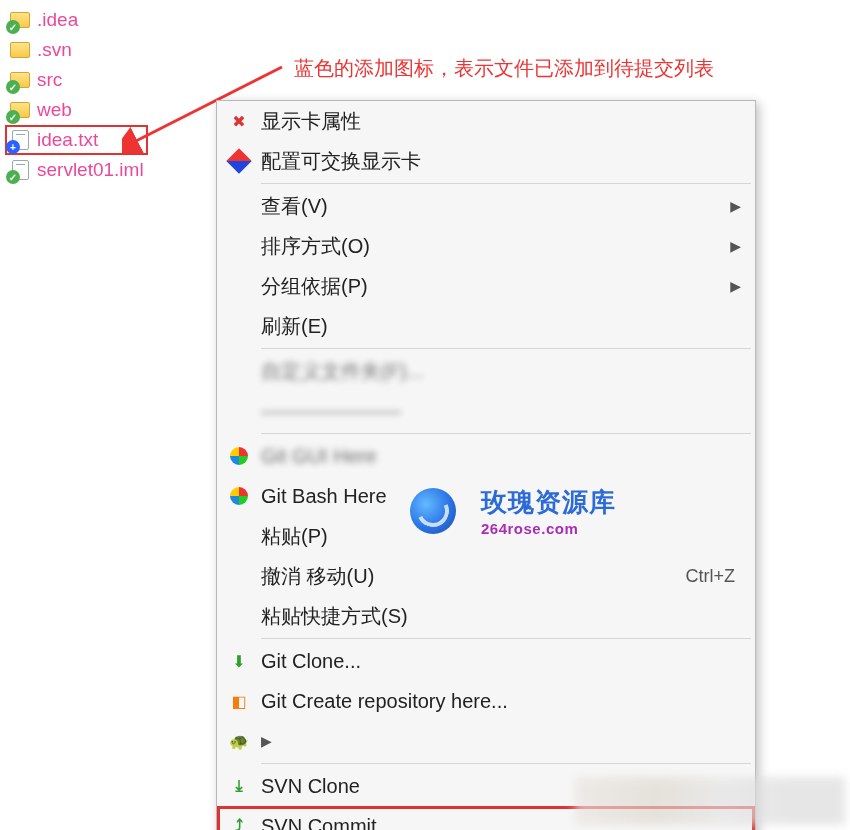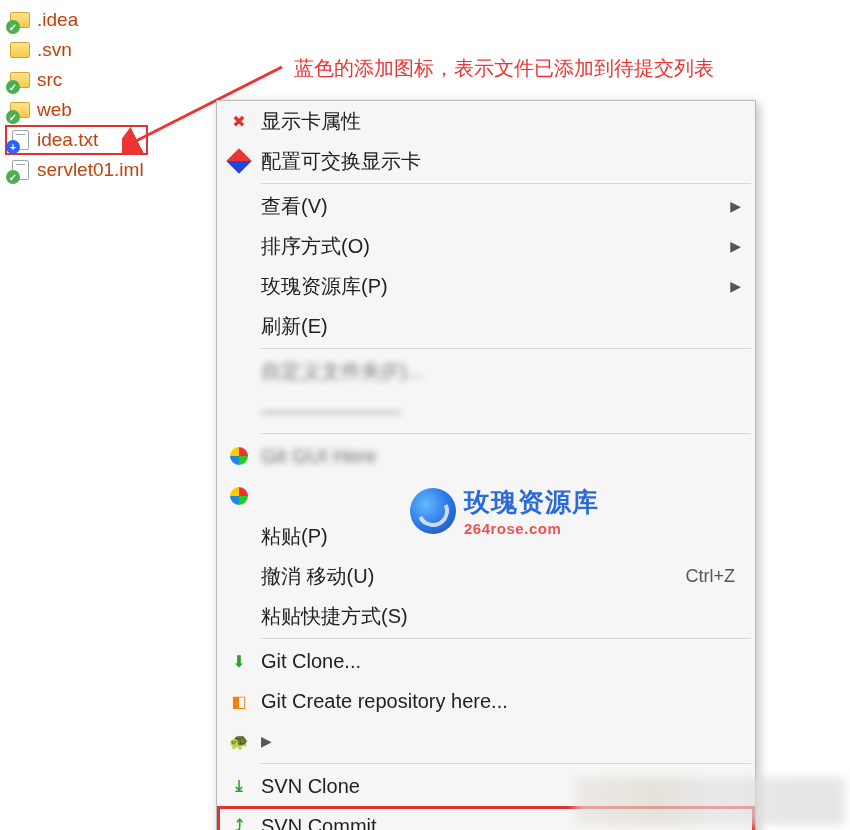--- a/index.html
+++ b/index.html
@@ -69,21 +69,21 @@
     border-radius: 50%;
     display: flex;
     align-items: center;
     justify-content: center;
     font-size: 10px;
     font-weight: bold;
     color: #fff;
   }
   .badge.green { background: #4caf50; }
   .badge.blue  { background: #2962ff; }
-  .file-label { font-size: 19px; color: #c2410c; }
+  .file-label { font-size: 19px; color: #ec4899; }
 
   
   .annotation {
     position: absolute;
     left: 280px;
     top: 55px;
     color: #e33;
     font-size: 20px;
     margin-left: 14px;
   }
@@ -163,21 +163,21 @@
     font-weight: bold;
   }
 
   
   .watermark {
     position: absolute;
     left: 410px;
     top: 485px;
     display: flex;
     align-items: center;
-    gap: 8px;
+    gap: 25px;
     opacity: .92;
     pointer-events: none;
   }
   .watermark .wm-icon {
     width: 46px; height: 46px; border-radius: 50%;
     background: radial-gradient(circle at 35% 35%, #56b6ff 0%, #1a6ae6 55%, #0b3f9b 100%);
     position: relative;
   }
   .watermark .wm-icon::after{
     content:"";
@@ -185,21 +185,21 @@
     border-radius:50%;
     border:4px solid rgba(255,255,255,.75);
     border-top-color:transparent; border-left-color:transparent;
     transform:rotate(20deg);
   }
   .watermark .wm-text .wm-title {
     font-size: 26px; font-weight: 700; color: #1a5fd5;
     letter-spacing: 1px;
   }
   .watermark .wm-text .wm-url {
-    font-size: 15px; font-weight: 700; color: #ef4444;
+    font-size: 15px; font-weight: 700; color: #a21caf;
     letter-spacing: .5px;
   }
 
   
   .smear {
     position: absolute;
     right: 5px;
     bottom: 5px;
     width: 270px;
     height: 48px;
@@ -284,21 +284,21 @@
     <span class="menu-label">查看(V)</span>
     <span class="menu-arrow">▶</span>
   </div>
   <div class="menu-row">
     <span class="menu-icon-cell"></span>
     <span class="menu-label">排序方式(O)</span>
     <span class="menu-arrow">▶</span>
   </div>
   <div class="menu-row">
     <span class="menu-icon-cell"></span>
-    <span class="menu-label">玫瑰资源库(P)</span>
+    <span class="menu-label">分组依据(P)</span>
     <span class="menu-arrow">▶</span>
   </div>
   <div class="menu-row">
     <span class="menu-icon-cell"></span>
     <span class="menu-label">刷新(E)</span>
   </div>
   <hr>
   <div class="menu-row blurred">
     <span class="menu-icon-cell"></span>
     <span class="menu-label">自定义文件夹(F)...</span>
@@ -311,20 +311,21 @@
   <div class="menu-row">
     <span class="menu-icon-cell">
         <span class="mi multi"></span>
       </span>
     <span class="menu-label blurred">Git GUI Here</span>
   </div>
   <div class="menu-row">
     <span class="menu-icon-cell">
         <span class="mi multi"></span>
       </span>
+    <span class="menu-label">Git Bash Here</span>
   </div>
   <div class="menu-row">
     <span class="menu-icon-cell"></span>
     <span class="menu-label">粘贴(P)</span>
   </div>
   <div class="menu-row">
     <span class="menu-icon-cell"></span>
     <span class="menu-label">撤消 移动(U)</span>
     <span class="menu-shortcut">Ctrl+Z</span>
   </div>

